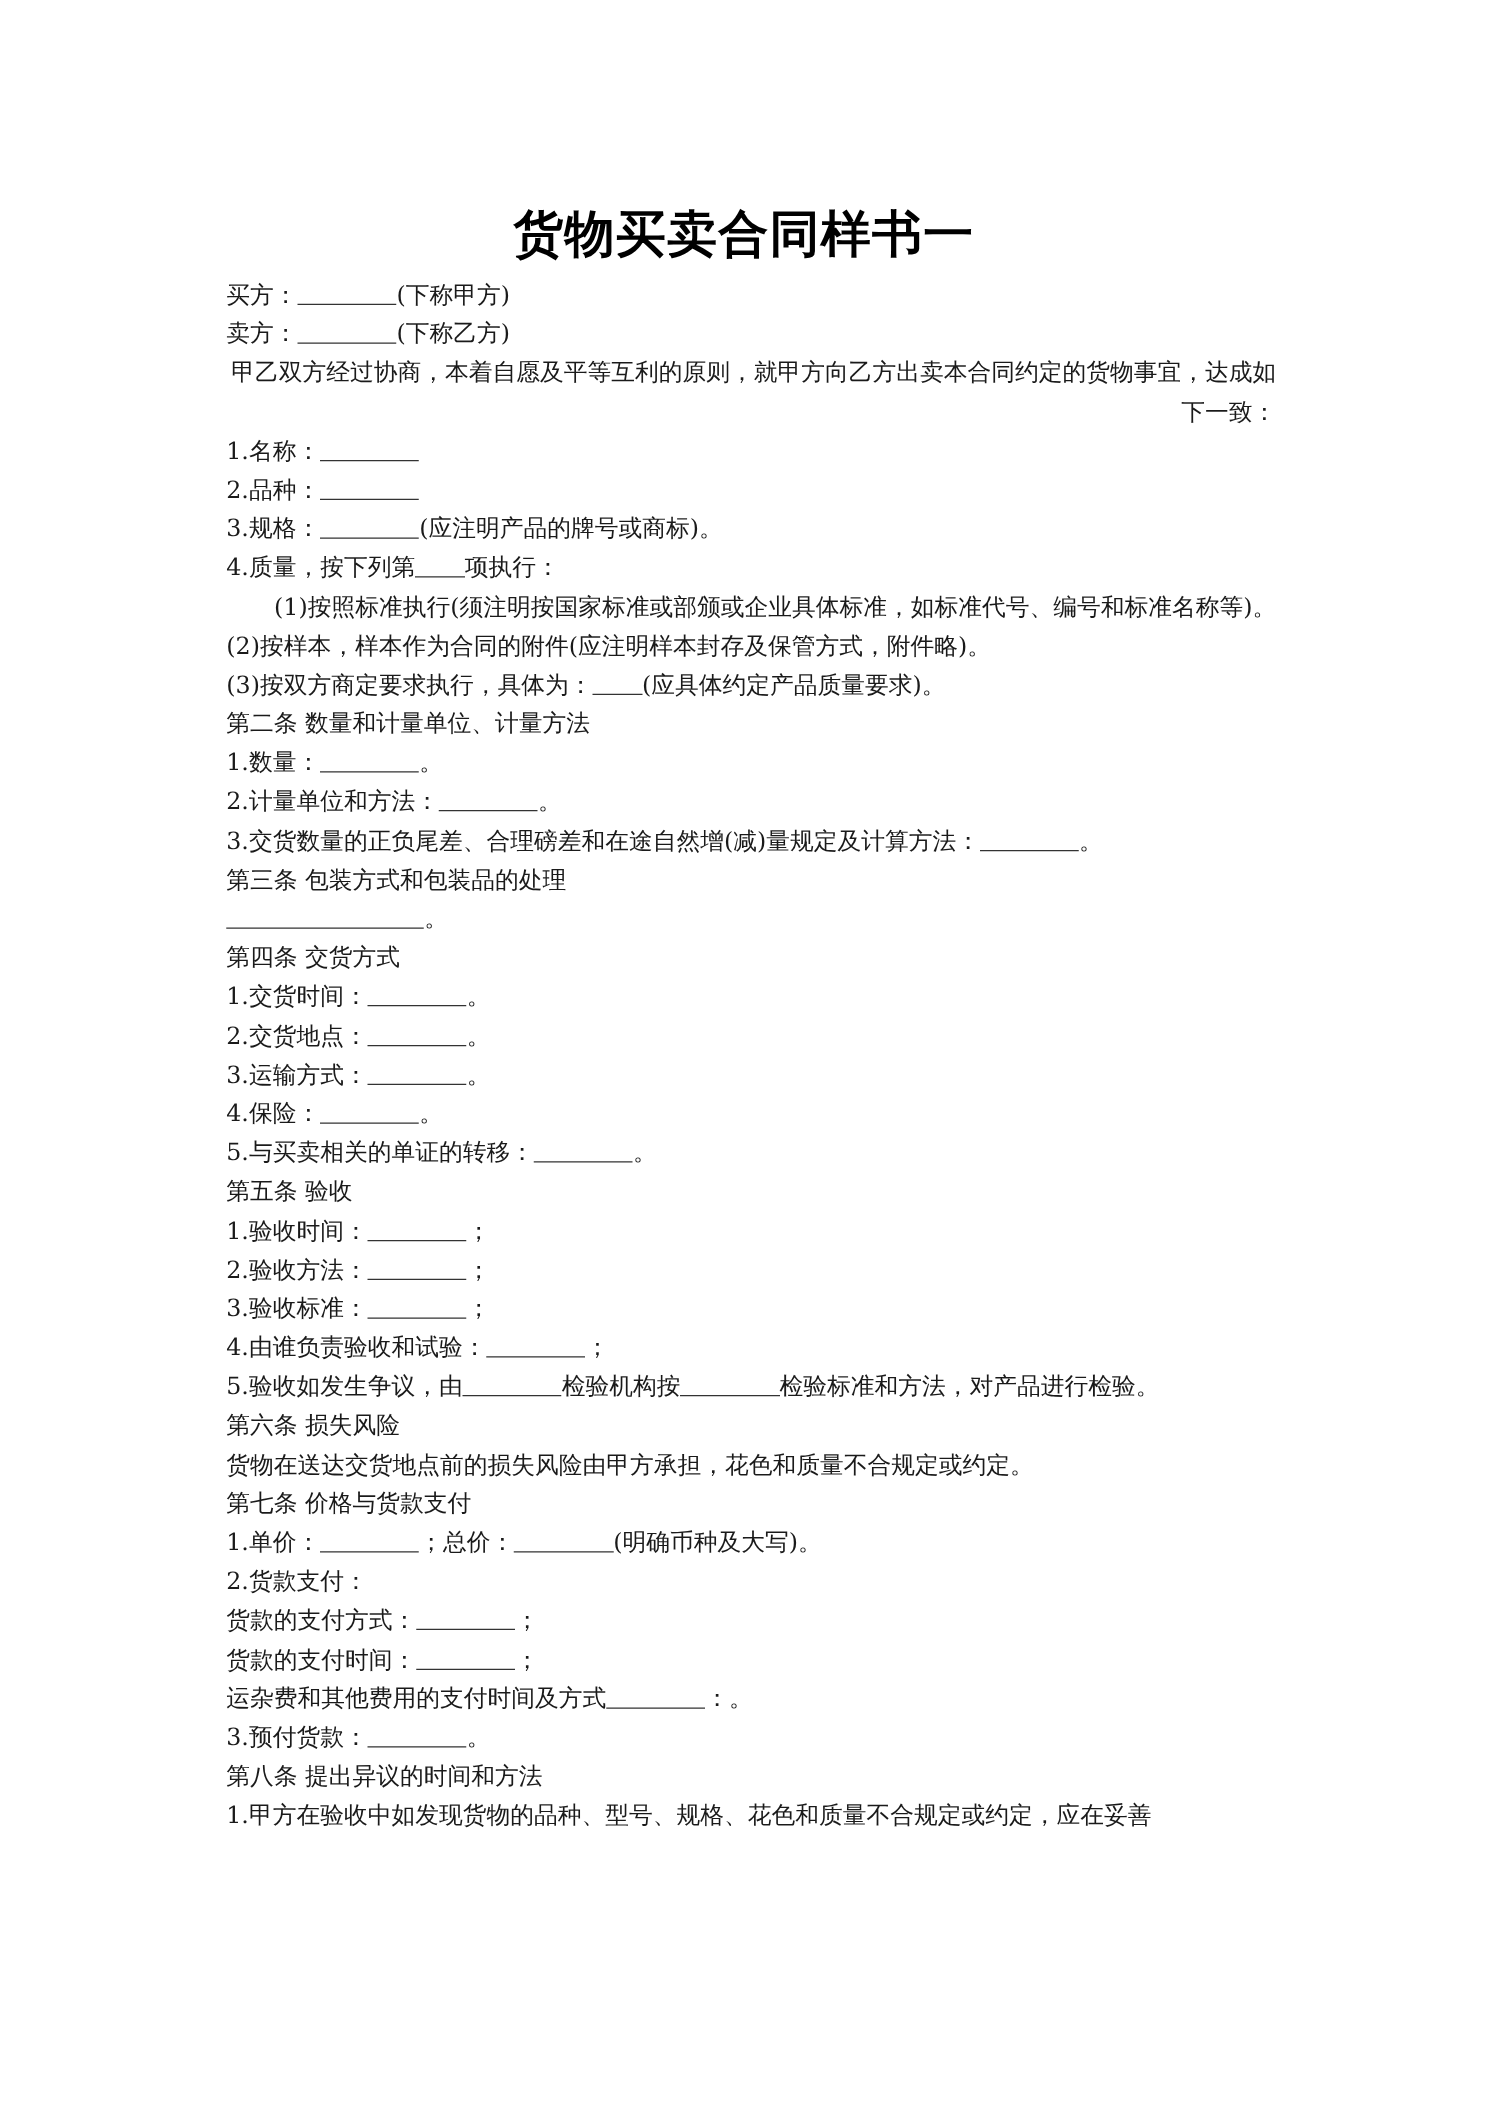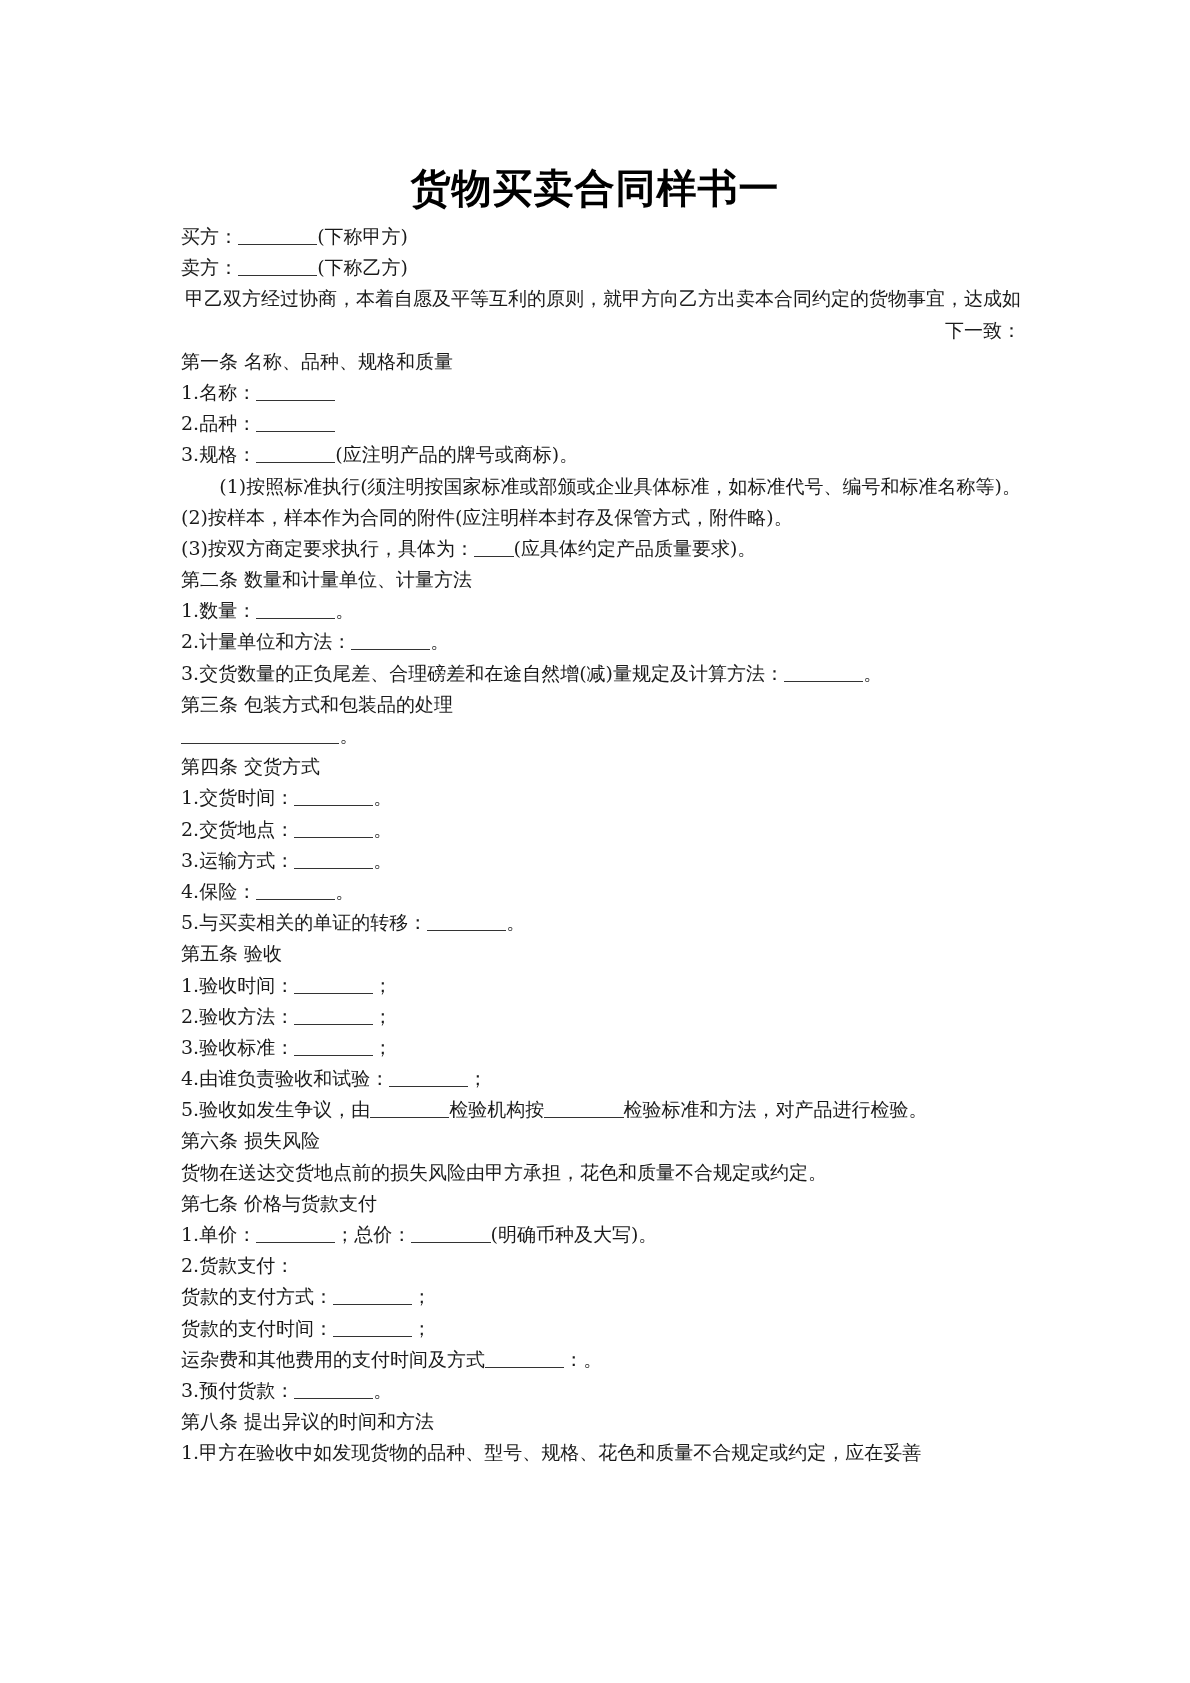--- a/index.html
+++ b/index.html
@@ -64,24 +64,24 @@
   </style>
 </head>
 <body>
 
 <div class="page">
   <div class="title">货物买卖合同样书一</div>
   <div class="body-text" id="body-text">
       <div class="line">买方：<span class="blank" style="width: 79.2px;"></span>(下称甲方)</div>
       <div class="line">卖方：<span class="blank" style="width: 79.2px;"></span>(下称乙方)</div>
       <div class="line wrap">甲乙双方经过协商，本着自愿及平等互利的原则，就甲方向乙方出卖本合同约定的货物事宜，达成如下一致：</div>
-      <div class="line">第一条 名称、品种、规格和质量</div>
       <div class="line">1.名称：<span class="blank" style="width: 79.2px;"></span></div>
       <div class="line">2.品种：<span class="blank" style="width: 79.2px;"></span></div>
       <div class="line">3.规格：<span class="blank" style="width: 79.2px;"></span>(应注明产品的牌号或商标)。</div>
+      <div class="line">4.质量，按下列第<span class="blank" style="width: 39.6px;"></span>项执行：</div>
       <div class="line wrap">(1)按照标准执行(须注明按国家标准或部颁或企业具体标准，如标准代号、编号和标准名称等)。</div>
       <div class="line">(2)按样本，样本作为合同的附件(应注明样本封存及保管方式，附件略)。</div>
       <div class="line">(3)按双方商定要求执行，具体为：<span class="blank" style="width: 39.6px;"></span>(应具体约定产品质量要求)。</div>
       <div class="line">第二条 数量和计量单位、计量方法</div>
       <div class="line">1.数量：<span class="blank" style="width: 79.2px;"></span>。</div>
       <div class="line">2.计量单位和方法：<span class="blank" style="width: 79.2px;"></span>。</div>
       <div class="line">3.交货数量的正负尾差、合理磅差和在途自然增(减)量规定及计算方法：<span class="blank" style="width: 79.2px;"></span>。</div>
       <div class="line">第三条 包装方式和包装品的处理</div>
       <div class="line"><span class="blank" style="width: 158.4px;"></span>。</div>
       <div class="line">第四条 交货方式</div>

